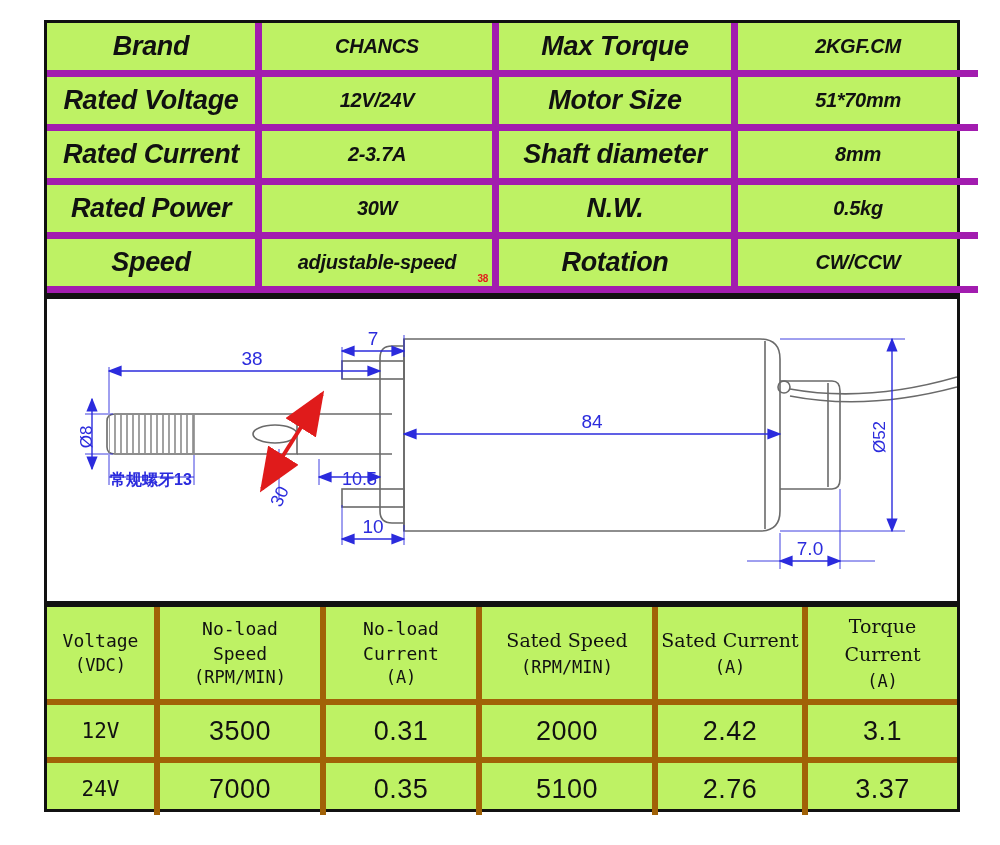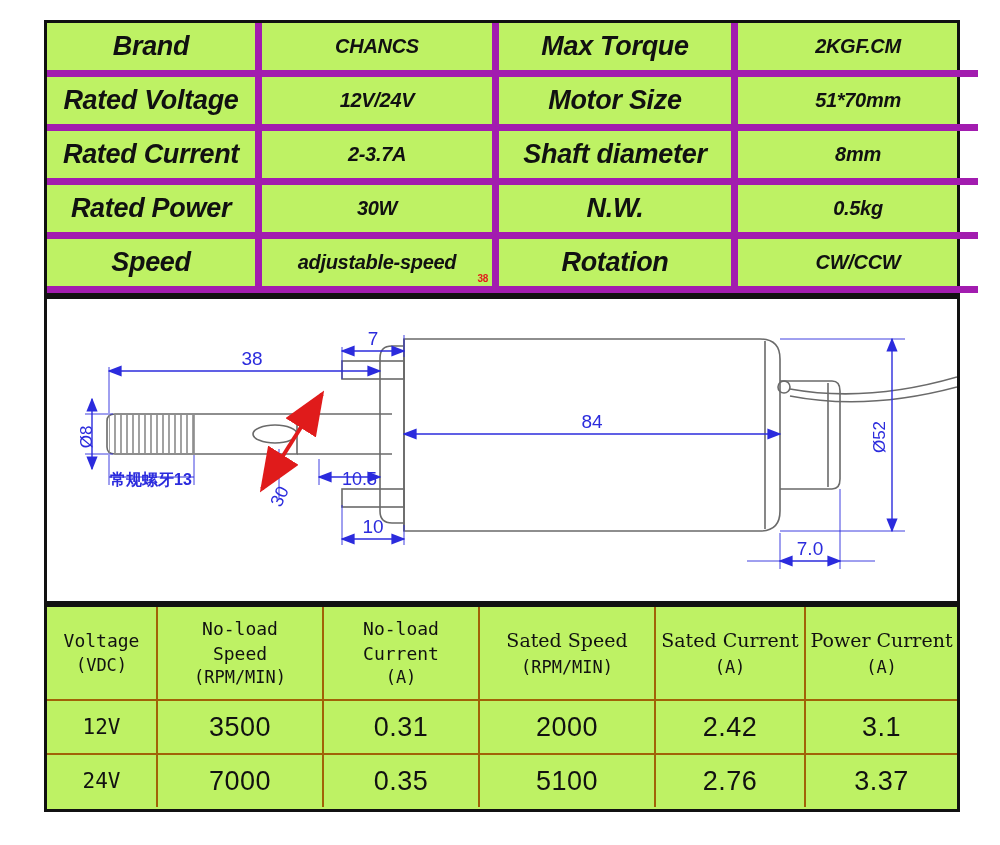--- a/index.html
+++ b/index.html
@@ -52,21 +52,21 @@
     position:relative;width:100%;height:302px;background:#fff;
     overflow:hidden;
   }
   #drawing svg{display:block;}
 
   
   .perf-table{
     width:100%;border-collapse:collapse;table-layout:fixed;
   }
   .perf-table th,.perf-table td{
-    border:2px solid #a16207;color:#111;text-align:center;vertical-align:middle;
+    border:6px solid #a16207;color:#111;text-align:center;vertical-align:middle;
     padding:0;
   }
   .perf-table th{
     height:92px;font-weight:400;
   }
   .perf-table td{height:52px;}
   .perf-table col.c1{width:110px;}
   .perf-table col.c2{width:166px;}
   .perf-table col.c3{width:156px;}
   .perf-table col.c4{width:176px;}
@@ -266,21 +266,21 @@
           </th>
           <th class="hdr-serif">
             <span>Sated Speed</span>
             <span class="hdr-unit hdr-unit-mono">(RPM/MIN)</span>
           </th>
           <th class="hdr-serif">
             <span>Sated Current</span>
             <span class="hdr-unit hdr-unit-mono">(A)</span>
           </th>
           <th class="hdr-serif">
-            <span>Power Current</span>
+            <span>Torque Current</span>
             <span class="hdr-unit hdr-unit-mono">(A)</span>
           </th>
         </tr>
       </thead>
       <tbody>
         <tr>
           <td class="cell-v">12V</td>
           <td class="cell-n">3500</td>
           <td class="cell-n">0.31</td>
           <td class="cell-n">2000</td>

